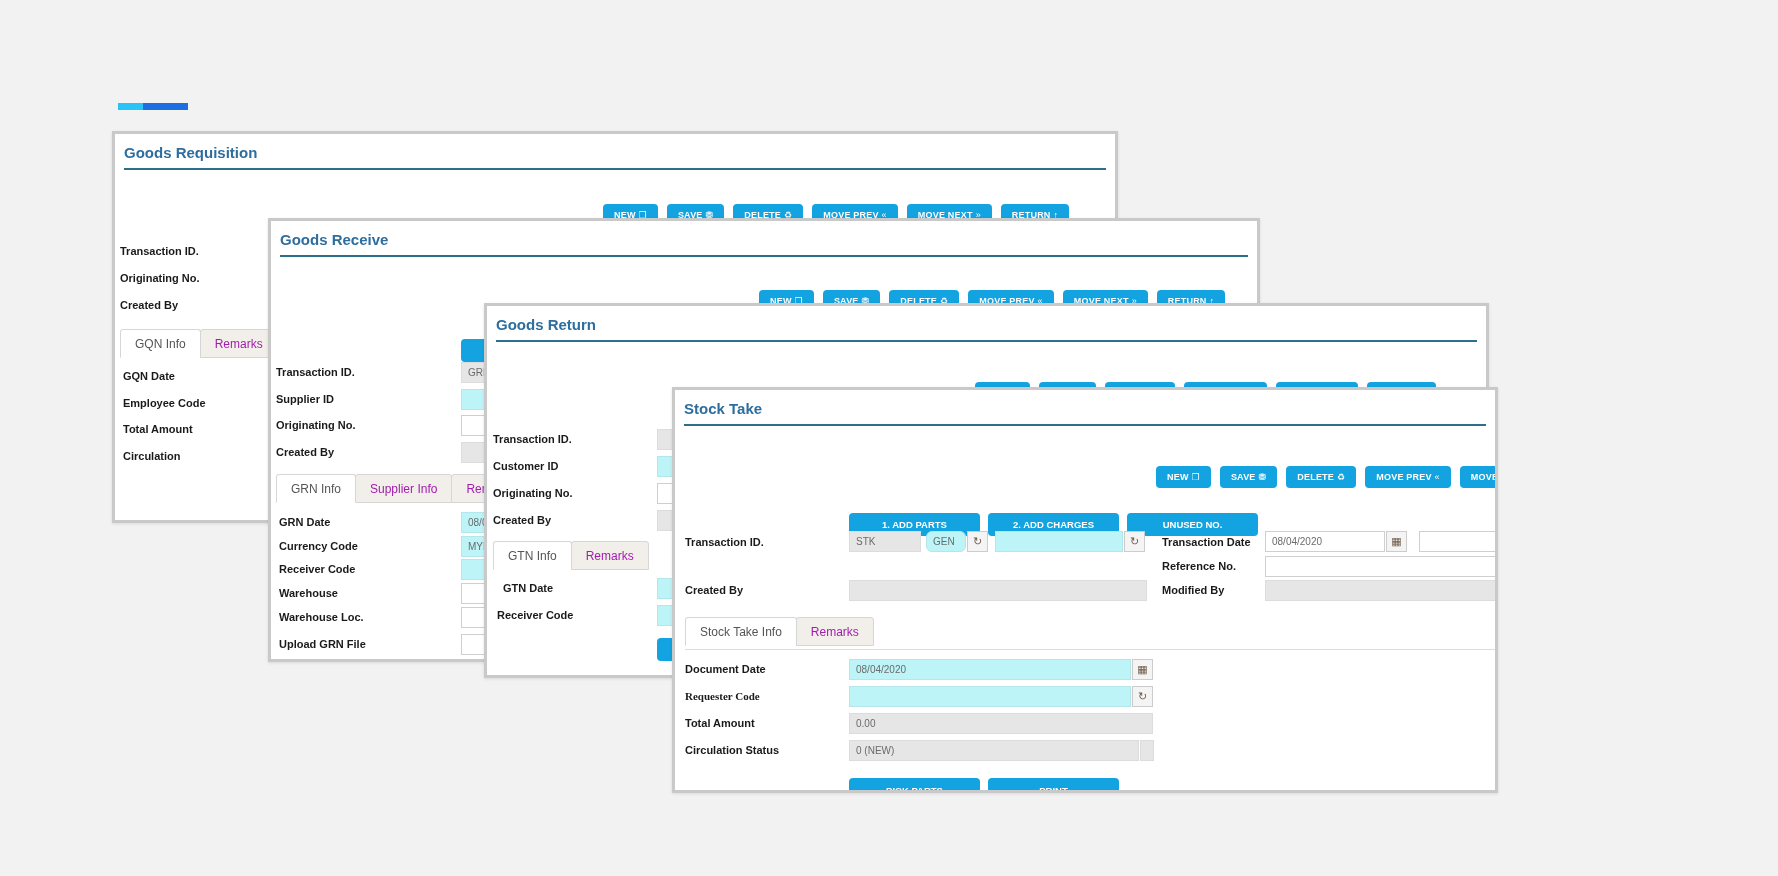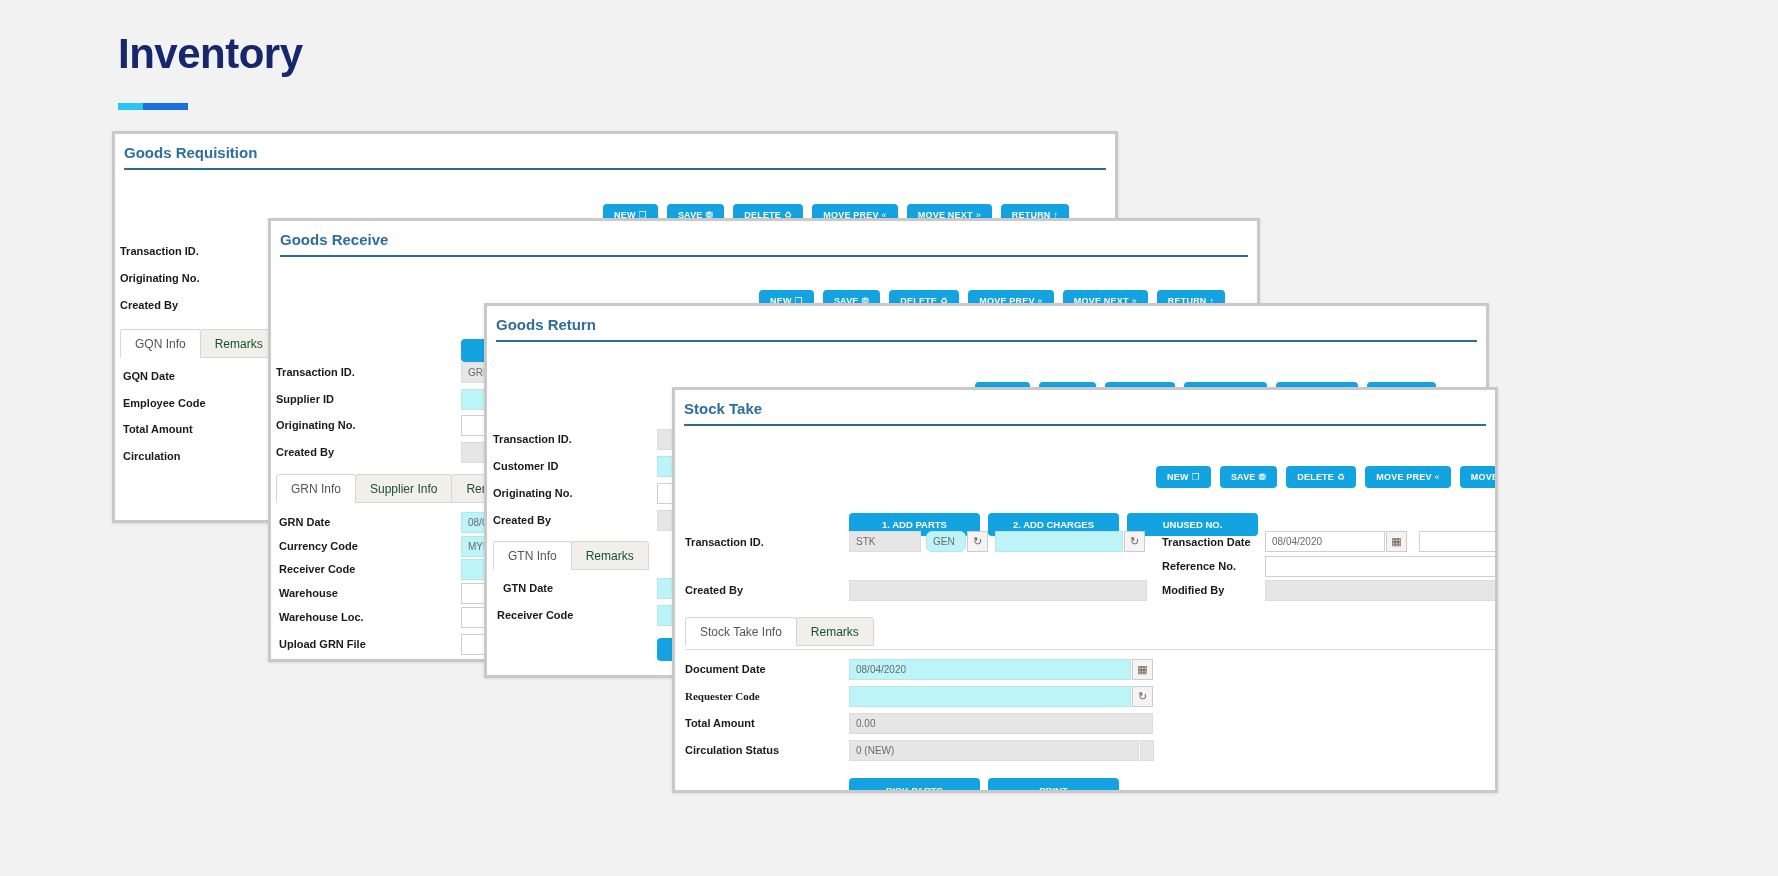--- a/index.html
+++ b/index.html
@@ -71,21 +71,21 @@
   }
   .btn .g { font-weight: normal; margin-left: 3px; }
 
   
   .tabs { position: absolute; display: flex; align-items: flex-end; }
   .tab {
     font-size: 12px;
     padding: 7px 14px 6px 14px;
     border: 1px solid #d6d6d6;
     background: #f2eeea;
-    color: #14532d;
+    color: #a21caf;
     white-space: nowrap;
     cursor: pointer;
     margin-right: -1px;
     border-radius: 3px 3px 0 0;
   }
   .tab.active {
     background: #ffffff;
     color: #555555;
     border-bottom-color: #ffffff;
   }
@@ -141,21 +141,20 @@
     position: absolute;
     height: 1px;
     background: #dddddd;
   }
 </style>
 </head>
 <body>
 
 <div id="root">
 
-  <div class="page-title">Inventory</div>
   <div class="accent-bar">
     <div class="seg-a"></div>
     <div class="seg-b"></div>
   </div>
 
   <div class="win" style="left:112px; top:131px; width:1006px; height:392px; z-index:1;">
     <div class="win-title">Goods Requisition</div>
     <div class="win-body">
 
       <div class="toolbar" style="left:488px; top:34px;">

